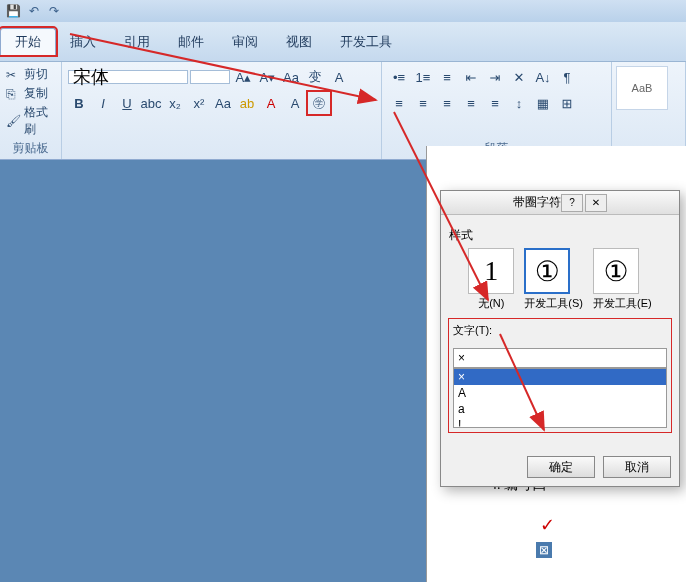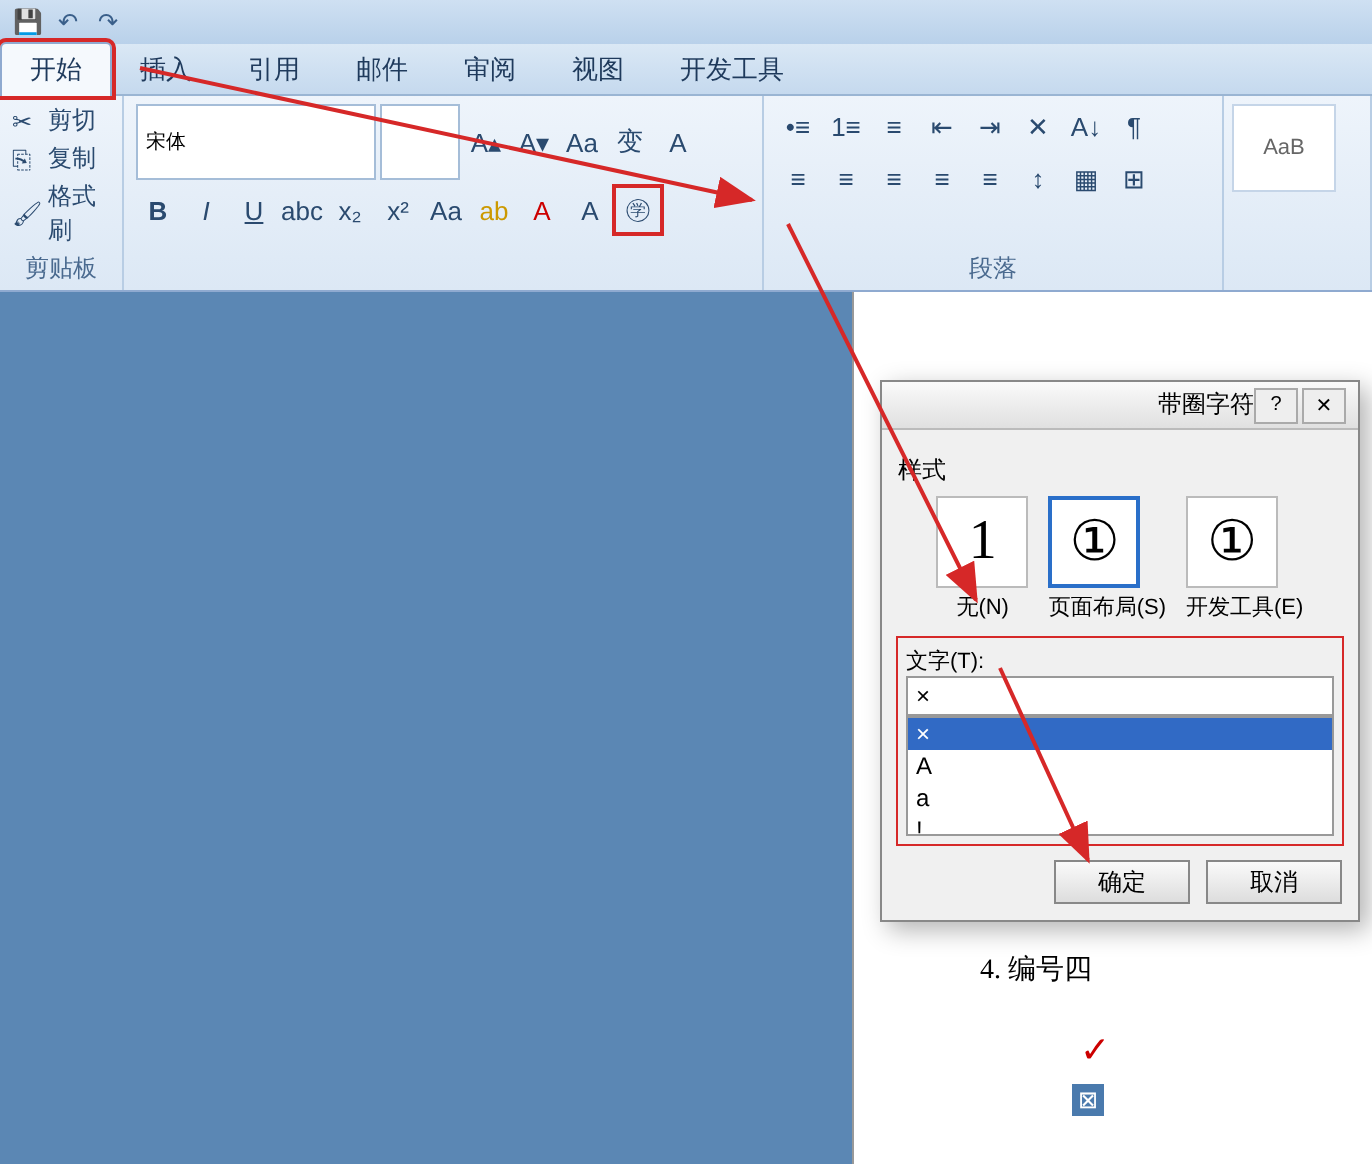--- a/index.html
+++ b/index.html
@@ -1,62 +1,62 @@
 <!DOCTYPE html>
 <html><head>
 <meta charset="utf-8">
 <style>
 *{box-sizing:border-box;margin:0;padding:0;font-family:"Microsoft YaHei",SimSun,Arial,sans-serif}
 body{width:686px;height:582px;background:#5b87b4;overflow:hidden;position:relative}
 .qat{height:22px;background:linear-gradient(#cfe0f2,#b9d1ea);display:flex;align-items:center;padding:0 6px;gap:4px}
 .qat-icon{width:16px;height:16px;display:flex;align-items:center;justify-content:center;font-size:12px;color:#3a5f8a}
-.menubar{height:26px;background:linear-gradient(#dae8f5,#c5d9ee);display:flex;align-items:center;border-bottom:1px solid #9ab5d3}
+.menubar{height:40px;background:linear-gradient(#dae8f5,#c5d9ee);display:flex;align-items:center;border-bottom:1px solid #9ab5d3}
 .tab{padding:4px 14px;font-size:13px;color:#1f3a5c;cursor:pointer}
 .tab.active{background:#f5f9fd;border:1px solid #8faad0;border-bottom:none;border-radius:3px 3px 0 0}
 .tab.hl{outline:2px solid #d62828}
 .ribbon{height:98px;background:linear-gradient(#eef4fb,#dce8f5);display:flex;border-bottom:1px solid #8faad0}
 .group{border-right:1px solid #b8cde4;padding:4px 6px;display:flex;flex-direction:column;position:relative}
 .group-label{position:absolute;bottom:2px;left:0;right:0;text-align:center;font-size:12px;color:#4a6a8f}
 .clip{width:62px}
 .clip-row{display:flex;align-items:center;gap:4px;margin-bottom:2px;font-size:12px;color:#2a4a6f}
 .clip-icon{width:14px;height:14px;display:inline-block}
 .font-group{width:320px}
 .font-top{display:flex;gap:2px;align-items:center;margin-bottom:4px}
-.font-sel{height:38px;border:1px solid #a5bdd8;background:#fff;font-size:10px;padding:0 4px;display:flex;align-items:center}
+.font-sel{height:14px;border:1px solid #a5bdd8;background:#fff;font-size:18px;padding:0 4px;display:flex;align-items:center}
 .font-name{width:120px}
 .font-size{width:40px}
 .btn{width:22px;height:22px;border:1px solid transparent;display:flex;align-items:center;justify-content:center;font-size:13px;color:#2a4a6f;cursor:pointer}
 .btn.hl{outline:2px solid #d62828}
 .font-bot{display:flex;gap:2px;flex-wrap:wrap}
 .para-group{width:230px}
 .para-top,.para-bot{display:flex;gap:2px}
 .para-top{margin-bottom:4px}
 .styles{flex:1;padding:4px}
 .style-box{width:52px;height:44px;border:1px solid #c5d5e8;background:#fff;font-size:11px;display:flex;align-items:center;justify-content:center;color:#666}
 .doc-area{position:absolute;right:0;top:146px;width:260px;height:436px;background:#fff;border-left:1px solid #999}
 .ruler{position:absolute;right:0;top:146px;width:260px;height:18px;background:#fff;border-bottom:1px solid #999;font-size:10px;color:#666;display:flex;align-items:center}
 .ruler span{margin:0 14px}
 .dialog{position:absolute;left:440px;top:190px;width:240px;background:#f0f0f0;border:1px solid #888;box-shadow:4px 4px 12px rgba(0,0,0,.3);font-size:12px}
-.dlg-title{height:24px;background:linear-gradient(#fafafa,#e0e0e0);display:flex;align-items:center;justify-content:flex-end;padding:0 6px;border-bottom:1px solid #bbb}
+.dlg-title{height:24px;background:linear-gradient(#fafafa,#e0e0e0);display:flex;align-items:center;justify-content:center;padding:0 6px;border-bottom:1px solid #bbb}
 .dlg-ctrl{display:flex;gap:2px}
 .dlg-ctrl div{width:22px;height:18px;border:1px solid #aaa;background:#eee;display:flex;align-items:center;justify-content:center;font-size:10px}
 .dlg-body{padding:8px}
 .sect-label{font-size:12px;margin:4px 0}
 .style-opts{display:flex;gap:10px;justify-content:center;margin:4px 0 8px}
 .opt{text-align:center;font-size:11px}
 .opt-box{width:46px;height:46px;background:#fff;border:1px solid #bbb;display:flex;align-items:center;justify-content:center;font-size:28px;font-family:serif;margin-bottom:2px}
 .opt-box.sel{border:2px solid #2a6fc9}
 .enclose-row{display:flex;gap:10px;outline:1px solid #d62828;padding:4px}
 .enclose-col{flex:1}
-.enclose-col label{font-size:11px;display:block;margin-bottom:0}
+.enclose-col label{font-size:11px;display:block;margin-bottom:10px}
 .txt-input{width:100%;height:20px;border:1px solid #999;background:#fff;padding:0 4px;font-size:12px}
 .listbox{width:100%;height:60px;border:1px solid #999;background:#fff;font-size:12px;overflow:hidden}
 .listbox div{padding:1px 4px}
 .listbox .selrow{background:#316ac5;color:#fff}
-.dlg-btns{display:flex;justify-content:flex-end;gap:8px;margin-top:8px}
+.dlg-btns{display:flex;justify-content:flex-end;gap:8px;margin-top:24px}
 .dlg-btn{width:68px;height:22px;border:1px solid #888;background:linear-gradient(#fafafa,#ddd);font-size:12px;display:flex;align-items:center;justify-content:center}
 .doc-text{position:absolute;left:490px;top:476px;font-size:14px;font-family:serif}
 .checkmark{position:absolute;left:540px;top:514px;font-size:18px;color:#c00;font-family:serif}
 .x-box{position:absolute;left:536px;top:542px;width:16px;height:16px;background:#4a7aad;color:#fff;font-size:12px;display:flex;align-items:center;justify-content:center}
 svg.redarrow{position:absolute;top:0;left:0;pointer-events:none}
 </style>
 </head>
 <body>
 
 <div class="qat">
@@ -174,21 +174,21 @@
   </div>
   <div class="dlg-body">
     <div class="sect-label">样式</div>
     <div class="style-opts">
       <div class="opt">
         <div class="opt-box">1</div>
         <div>无(N)</div>
       </div>
       <div class="opt">
         <div class="opt-box sel">①</div>
-        <div>页面布局(S)</div>
+        <div>开发工具(S)</div>
       </div>
       <div class="opt">
         <div class="opt-box">①</div>
         <div>开发工具(E)</div>
       </div>
     </div>
     <div class="enclose-row">
       <div class="enclose-col">
         <label>文字(T):</label>
         <input class="txt-input" value="×" style="">

